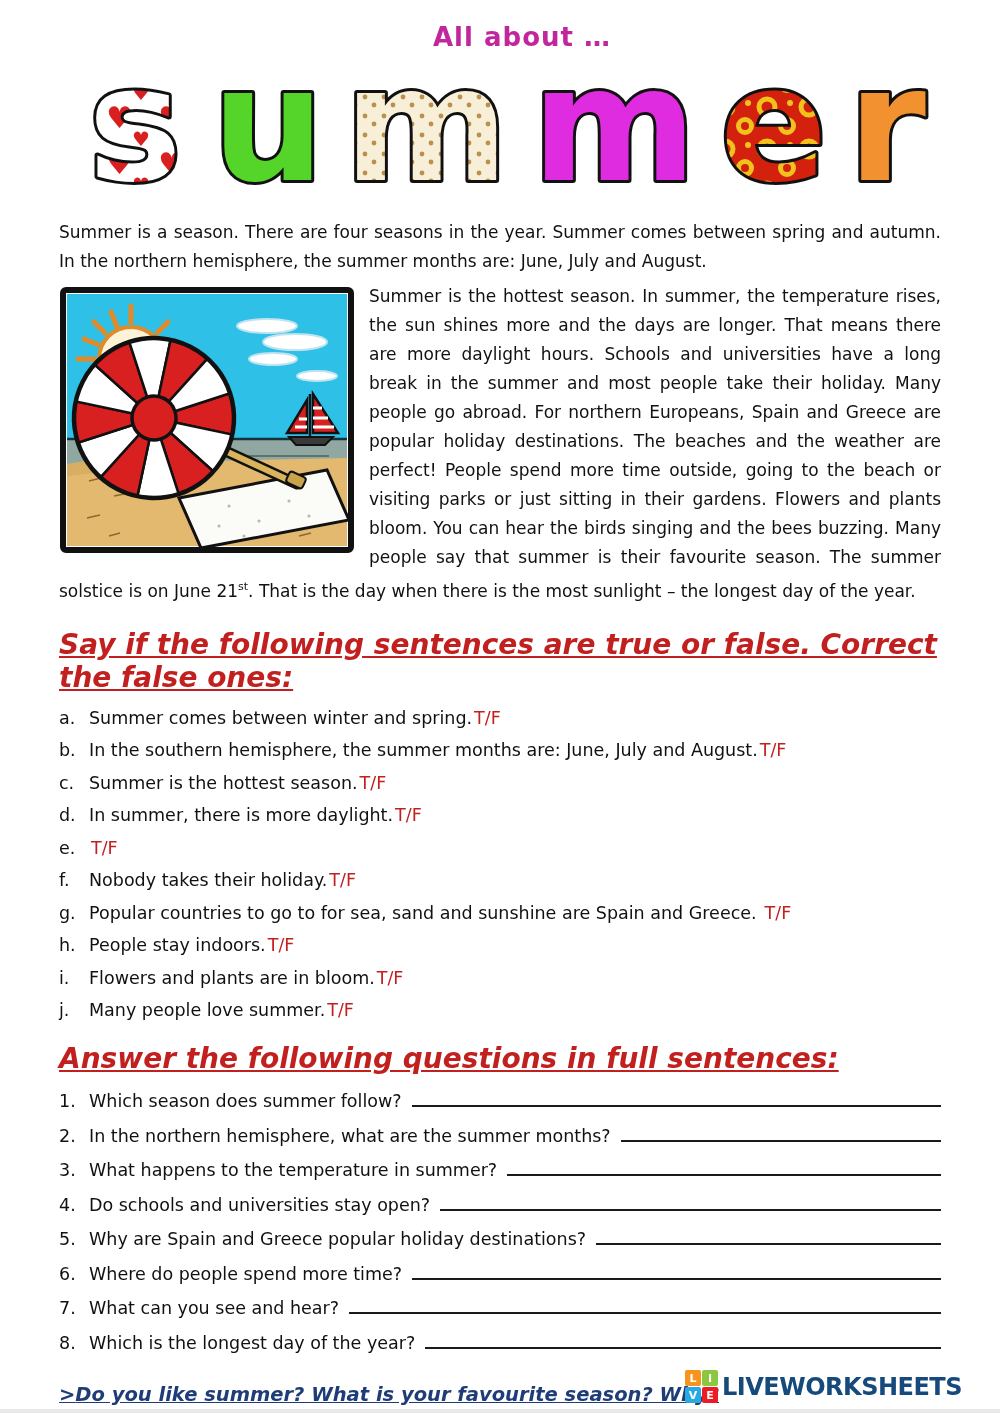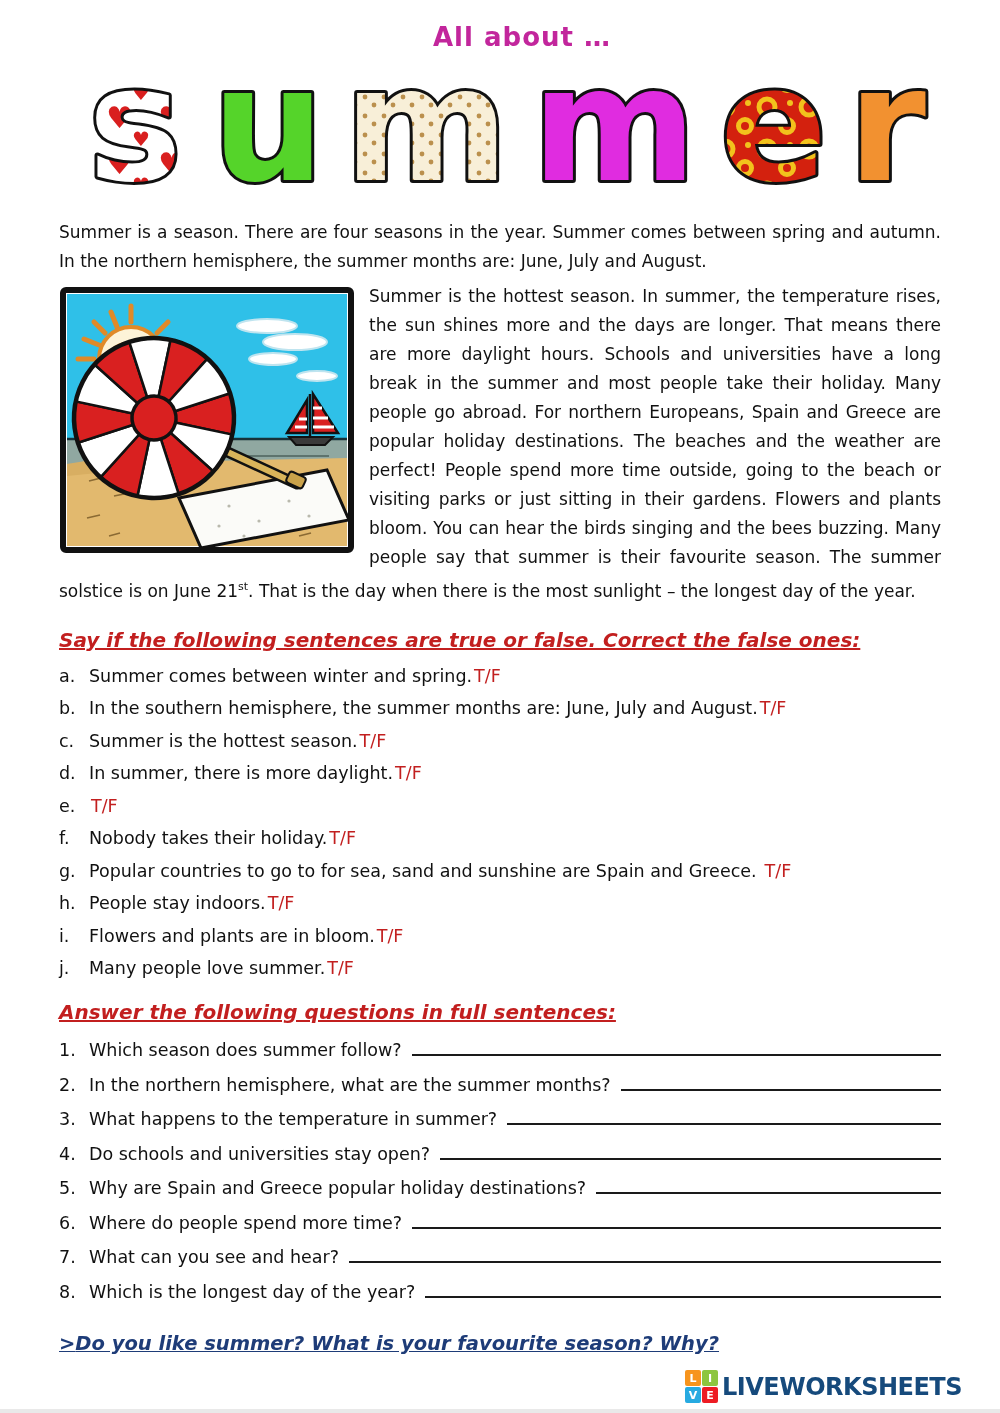--- a/index.html
+++ b/index.html
@@ -19,21 +19,21 @@
 
   
   .article { margin-top:14px; font-size:17px; line-height:29px; color:#111; text-align:justify; }
   .article p { text-align:justify; }
   .intro { margin-bottom:6px; }
   .beach-img { float:left; width:296px; height:268px; margin:4px 14px 6px 0; }
   sup { font-size:11px;margin-top:11px; }
 
   
   .sec-heading {
-    color:#c21f1f; font-weight:bold; font-style:italic; font-size:20px;
+    color:#c21f1f; font-weight:bold; font-style:italic; font-size:28px;
     text-decoration:underline; margin-top:22px; margin-bottom:14px;
   }
 
   
   .tf-list { margin-top:4px; }
   .tf-row { display:flex; align-items:baseline; font-size:17.5px; margin-bottom:12.5px; color:#111; }
   .tf-label { width:30px; flex:0 0 30px; }
   .tf-mark { color:#c21f1f; font-weight:normal; margin-left:2px; white-space:nowrap; cursor:pointer; }
 
   

